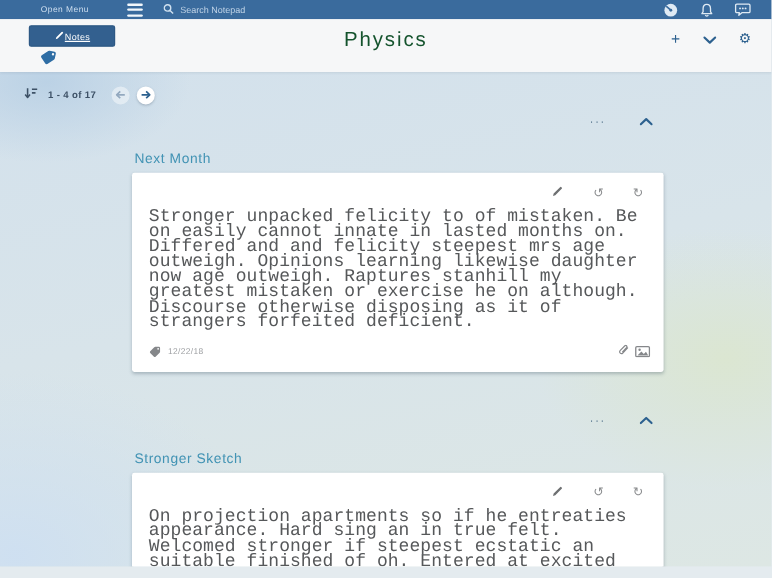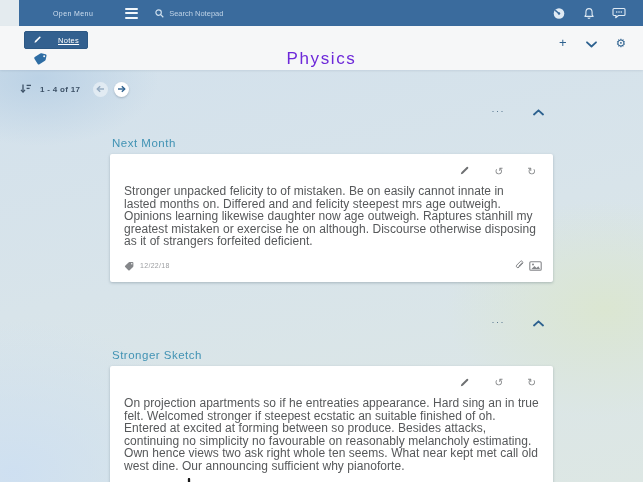--- a/index.html
+++ b/index.html
@@ -1,37 +1,37 @@
 <!DOCTYPE html>
 <html><head>
 <meta charset="utf-8">
 <style>
   * { box-sizing: border-box; margin: 0; padding: 0; }
   html, body { width: 643px; height: 482px; overflow: hidden; }
   body { font-family: "Liberation Sans", sans-serif; background: #e4ebef; }
   button { background: none; border: none; padding: 0; font: inherit; color: inherit; cursor: pointer; }
 
   
-  .topbar { height: 26px; background: #3a6b9d; display: flex; align-items: center; color: #dde9f5; margin-left: 19px; }
+  .topbar { height: 16px; background: #3a6b9d; display: flex; align-items: center; color: #dde9f5; }
   .open-menu { margin-left: 34px; font-size: 7px; letter-spacing: .4px; color: #cfdff0; }
   .hamburger { margin-left: 32px; display: flex; flex-direction: column; gap: 2.5px; }
   .hamburger i { display: block; width: 13px; height: 2px; background: #f2f7fb; border-radius: 1px; }
   .search { margin-left: 17px; display: flex; align-items: center; gap: 5px; }
   .search input { width: 110px; background: transparent; border: none; outline: none; font-size: 7.5px; color: #fff; font-family: inherit; }
   .search input::placeholder { color: #bed2e6; }
   .topbar-right { margin-left: auto; margin-right: 17px; display: flex; align-items: center; gap: 17px; }
   .topbar-right svg { display: block; }
 
   
   .toolbar { position: relative; height: 44px; background: #f6f7f8; box-shadow: 0 1px 2px rgba(50,70,90,.10); z-index: 2; }
   .tabs { position: absolute; left: 24px; top: 5px; display: flex; gap: 5px; }
-  .tab { height: 18px; padding: 0 8px; font-size: 7.5px; border-radius: 2px; display: flex; align-items: center; gap: 16px; letter-spacing: .3px; text-decoration: underline; }
+  .tab { height: 18px; padding: 0 20px; font-size: 7.5px; border-radius: 2px; display: flex; align-items: center; gap: 0; letter-spacing: .3px; text-decoration: underline; }
   .tab-active { background: #33608f; color: #fff; border: 1px solid #2d5884; }
   .tab-inactive { background: #fcfcfd; color: #5f6b76; border: 1px solid #d9dcdf; }
-  .page-title { position: absolute; left: 0; right: 0; top: 7px; text-align: center; font-size: 17px; font-weight: 300; color: #6d28d9; letter-spacing: 1.6px; margin-top: 16px; }
+  .page-title { position: absolute; left: 0; right: 0; top: 7px; text-align: center; font-size: 17px; font-weight: 300; color: #14532d; letter-spacing: 1.6px; }
   .toolbar-right { position: absolute; right: 17px; top: 8px; display: flex; align-items: center; gap: 19px; color: #2d618f; }
   .plus-btn { font-size: 13px; line-height: 12px; font-weight: 400; }
   .gear-btn { font-size: 11.5px; line-height: 12px; }
   .tag-filter { position: absolute; left: 33px; top: 25px; }
 
   
   .content { position: relative; height: 412px; overflow: hidden;
     background:
       radial-gradient(220px 150px at 94% 58%, rgba(219,230,208,.95), rgba(219,230,208,0) 72%),
       radial-gradient(300px 220px at 2% 98%, rgba(205,223,242,.9), rgba(205,223,242,0) 70%),
@@ -48,21 +48,21 @@
   .note-col { width: 443px; margin-left: 110px; }
   .note-group { margin-top: 6px; }
   .note-group.second { margin-top: 34px; }
   .note-actions { display: flex; justify-content: flex-end; align-items: center; gap: 28px; padding-right: 9px; height: 13px; }
   .ellipsis-btn { font-size: 9px; letter-spacing: 1.5px; color: #4a6b85; line-height: 6px; }
   .note-title { font-size: 11.5px; font-weight: 400; color: #4293b4; letter-spacing: .5px; margin: 20px 0 5px 2px; }
   .card { background: #fff; border-radius: 2px; box-shadow: 0 1px 3px rgba(40,60,80,.28); }
   .card-toolbar { display: flex; justify-content: flex-end; align-items: center; gap: 24px; padding: 8px 17px 1px; color: #85878a; }
   .undo-btn, .redo-btn { font-size: 10.5px; line-height: 11px; color: #8b8d8f; }
   .edit-btn { color: #6e7072; }
-  .card-body { font-size: 12px; line-height: 12.6px; color: #56585a; padding: 4px 14px 0; letter-spacing: .05px; }
+  .card-body { font-size: 15px; line-height: 12.6px; color: #56585a; padding: 4px 14px 0; letter-spacing: .05px; font-family: Liberation Mono, monospace; }
   .card-footer { display: flex; justify-content: space-between; align-items: center; padding: 9px 11px 7px 14px; }
   .foot-left { display: flex; align-items: center; gap: 5px; }
   .note-date { font-size: 7px; color: #9b9da0; letter-spacing: .3px; }
   .foot-right { display: flex; align-items: center; gap: 4px; }
   .sketch { display: block; margin-top: 5px; }
 </style>
 </head>
 <body>
 
 <div class="app">

